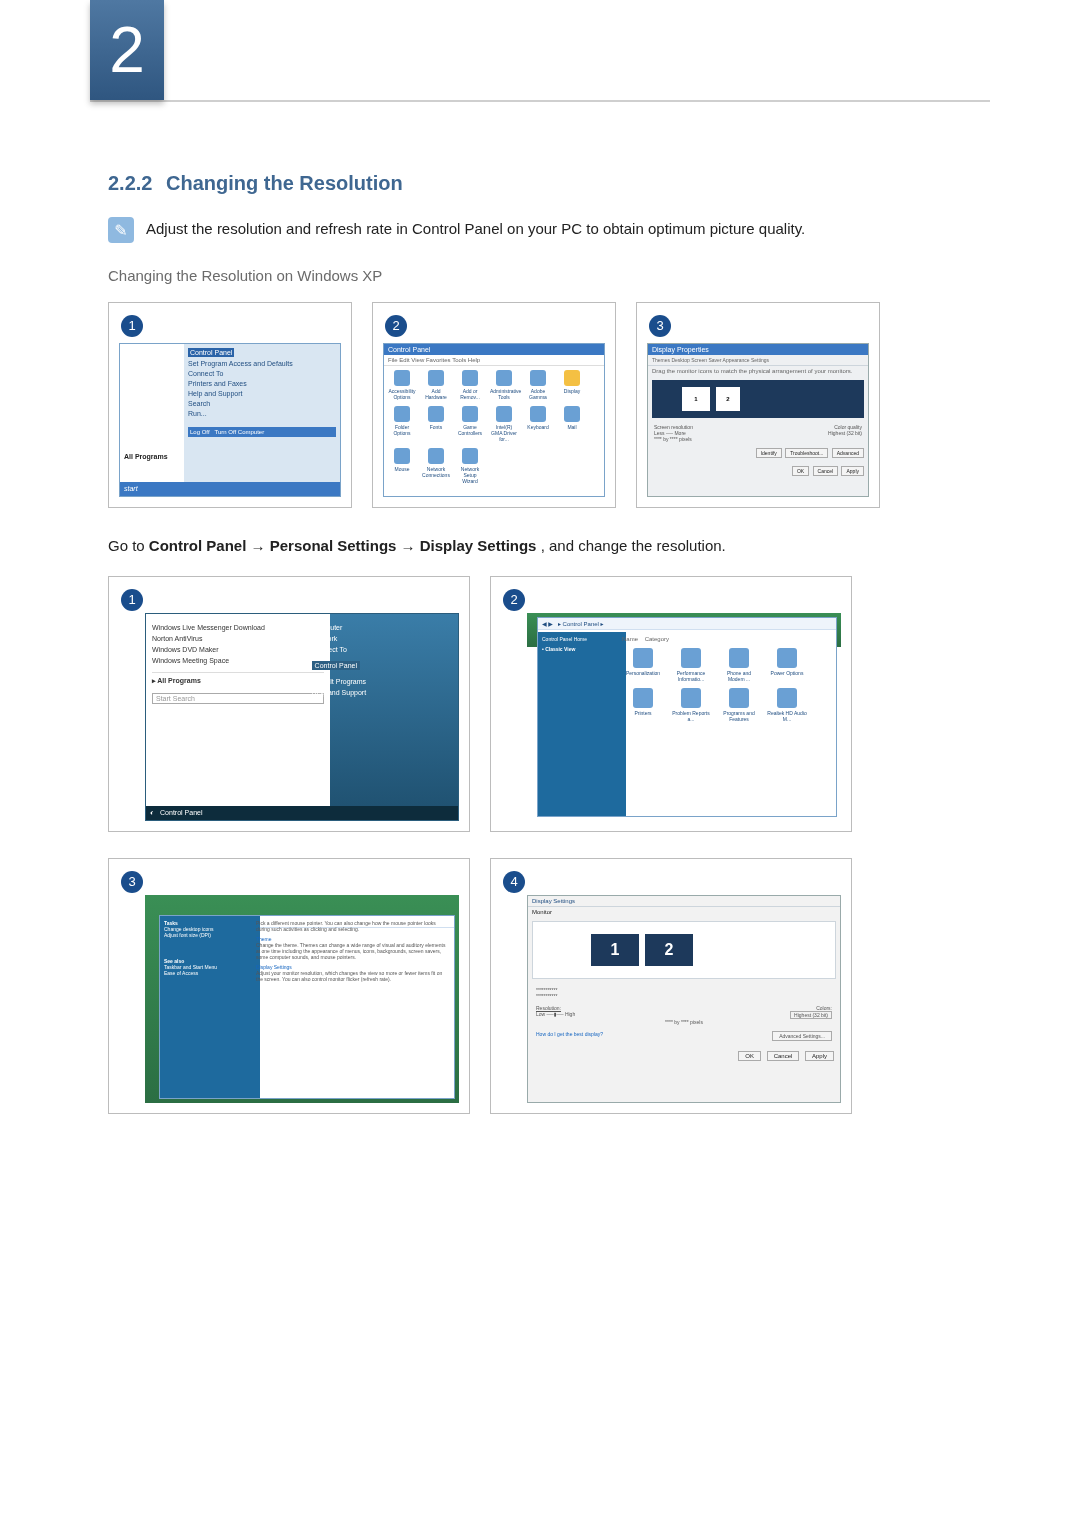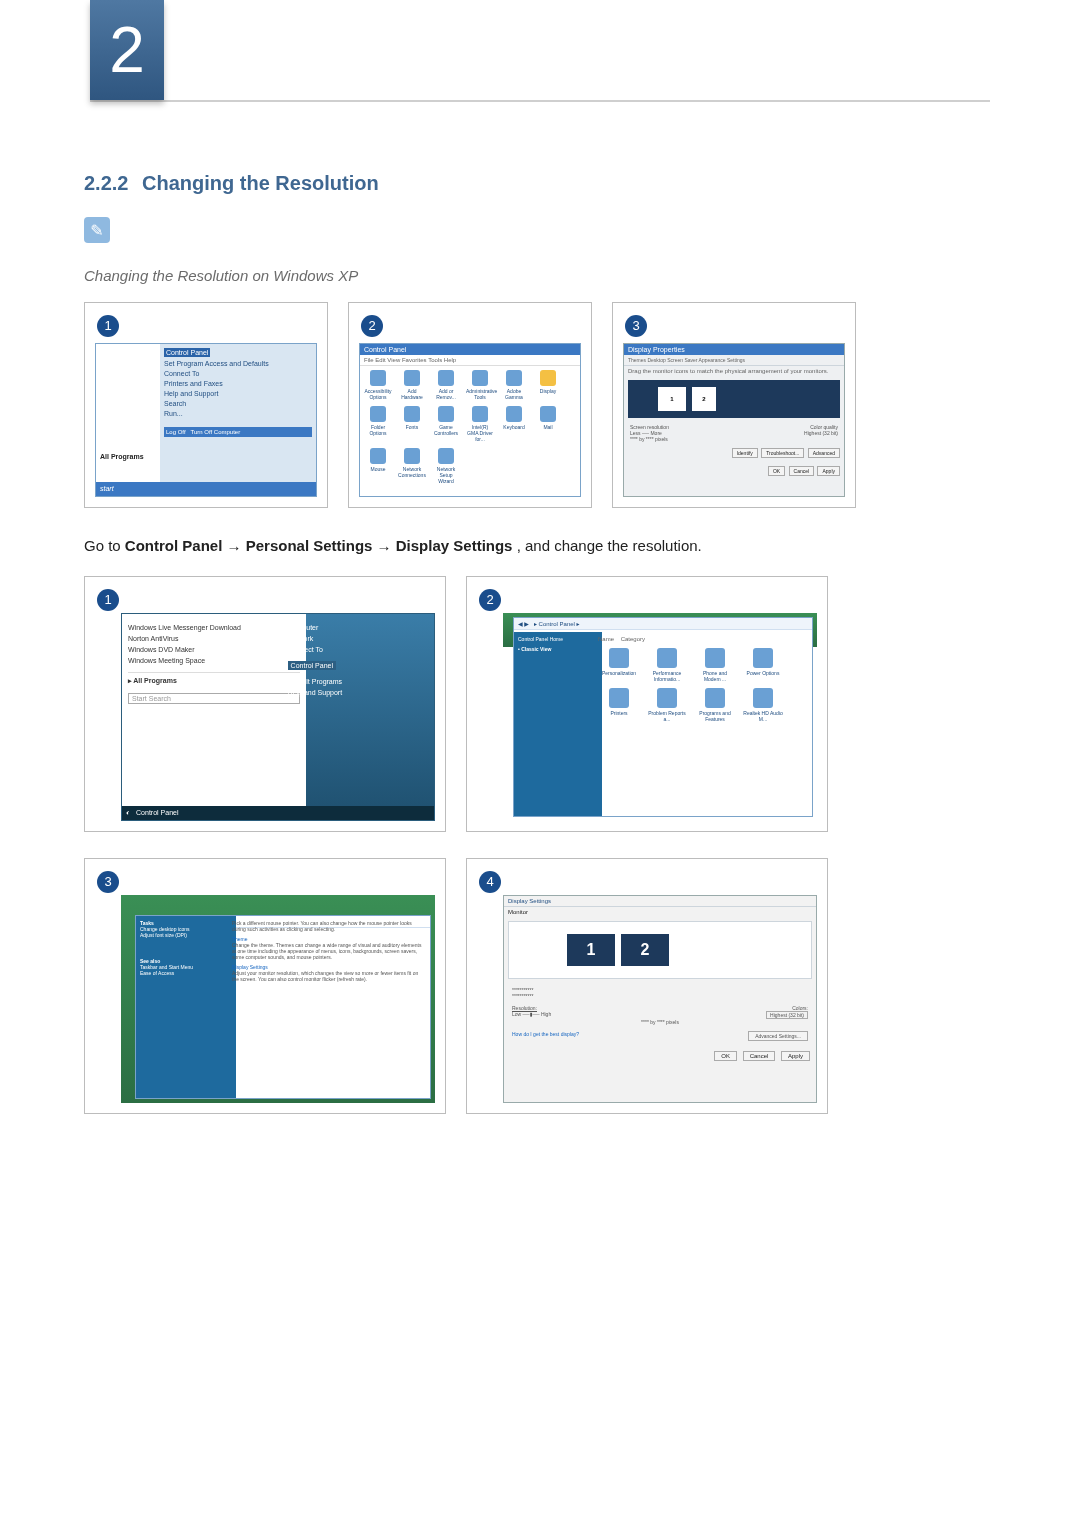--- a/index.html
+++ b/index.html
@@ -36,21 +36,21 @@
   }
   .chapter-title {
     position: absolute;
     left: 100px;
     top: 24px;
     font-size: 36px;
     color: #3f6791;
     font-weight: 400;
   }
   .content {
-    padding: 70px 90px 0 84px;
+    padding: 70px 90px 0 108px;
   }
   .section-hd {
     color: #3f6791;
     font-size: 20px;
     margin: 0 0 22px 0;
   }
   .section-hd .num { margin-right: 8px; }
   .note-block {
     display: flex;
     align-items: flex-start;
@@ -67,21 +67,20 @@
   }
   .note-text {
     flex: 1;
     font-size: 15px;
     line-height: 1.65;
   }
   .subhead {
     color: #6b6b6b;
     font-size: 15px;
     margin: 18px 0 8px 0;
-    font-style: italic;
   }
   .body-text {
     font-size: 15px;
     line-height: 1.6;
     margin: 0 0 18px 0;
   }
   .bold { font-weight: 700; }
   
   .grid {
     display: flex;
@@ -203,21 +202,21 @@
   <div class="content">
 
     <h2 class="section-hd">
       <span class="num">2.2.2</span>
       <span>Changing the Resolution</span>
     </h2>
 
     <div class="note-block">
       <div class="note-icon">✎</div>
       <div class="note-text">
-        <br>
+        <span>Adjust the resolution and refresh rate in Control Panel on your PC to obtain optimum picture quality.</span><br>
       </div>
     </div>
 
     <div class="subhead">Changing the Resolution on Windows XP</div>
 
     <div class="grid">
 
       <div class="shot small">
         <div class="step-badge">1</div>
         <div class="xp-start">

